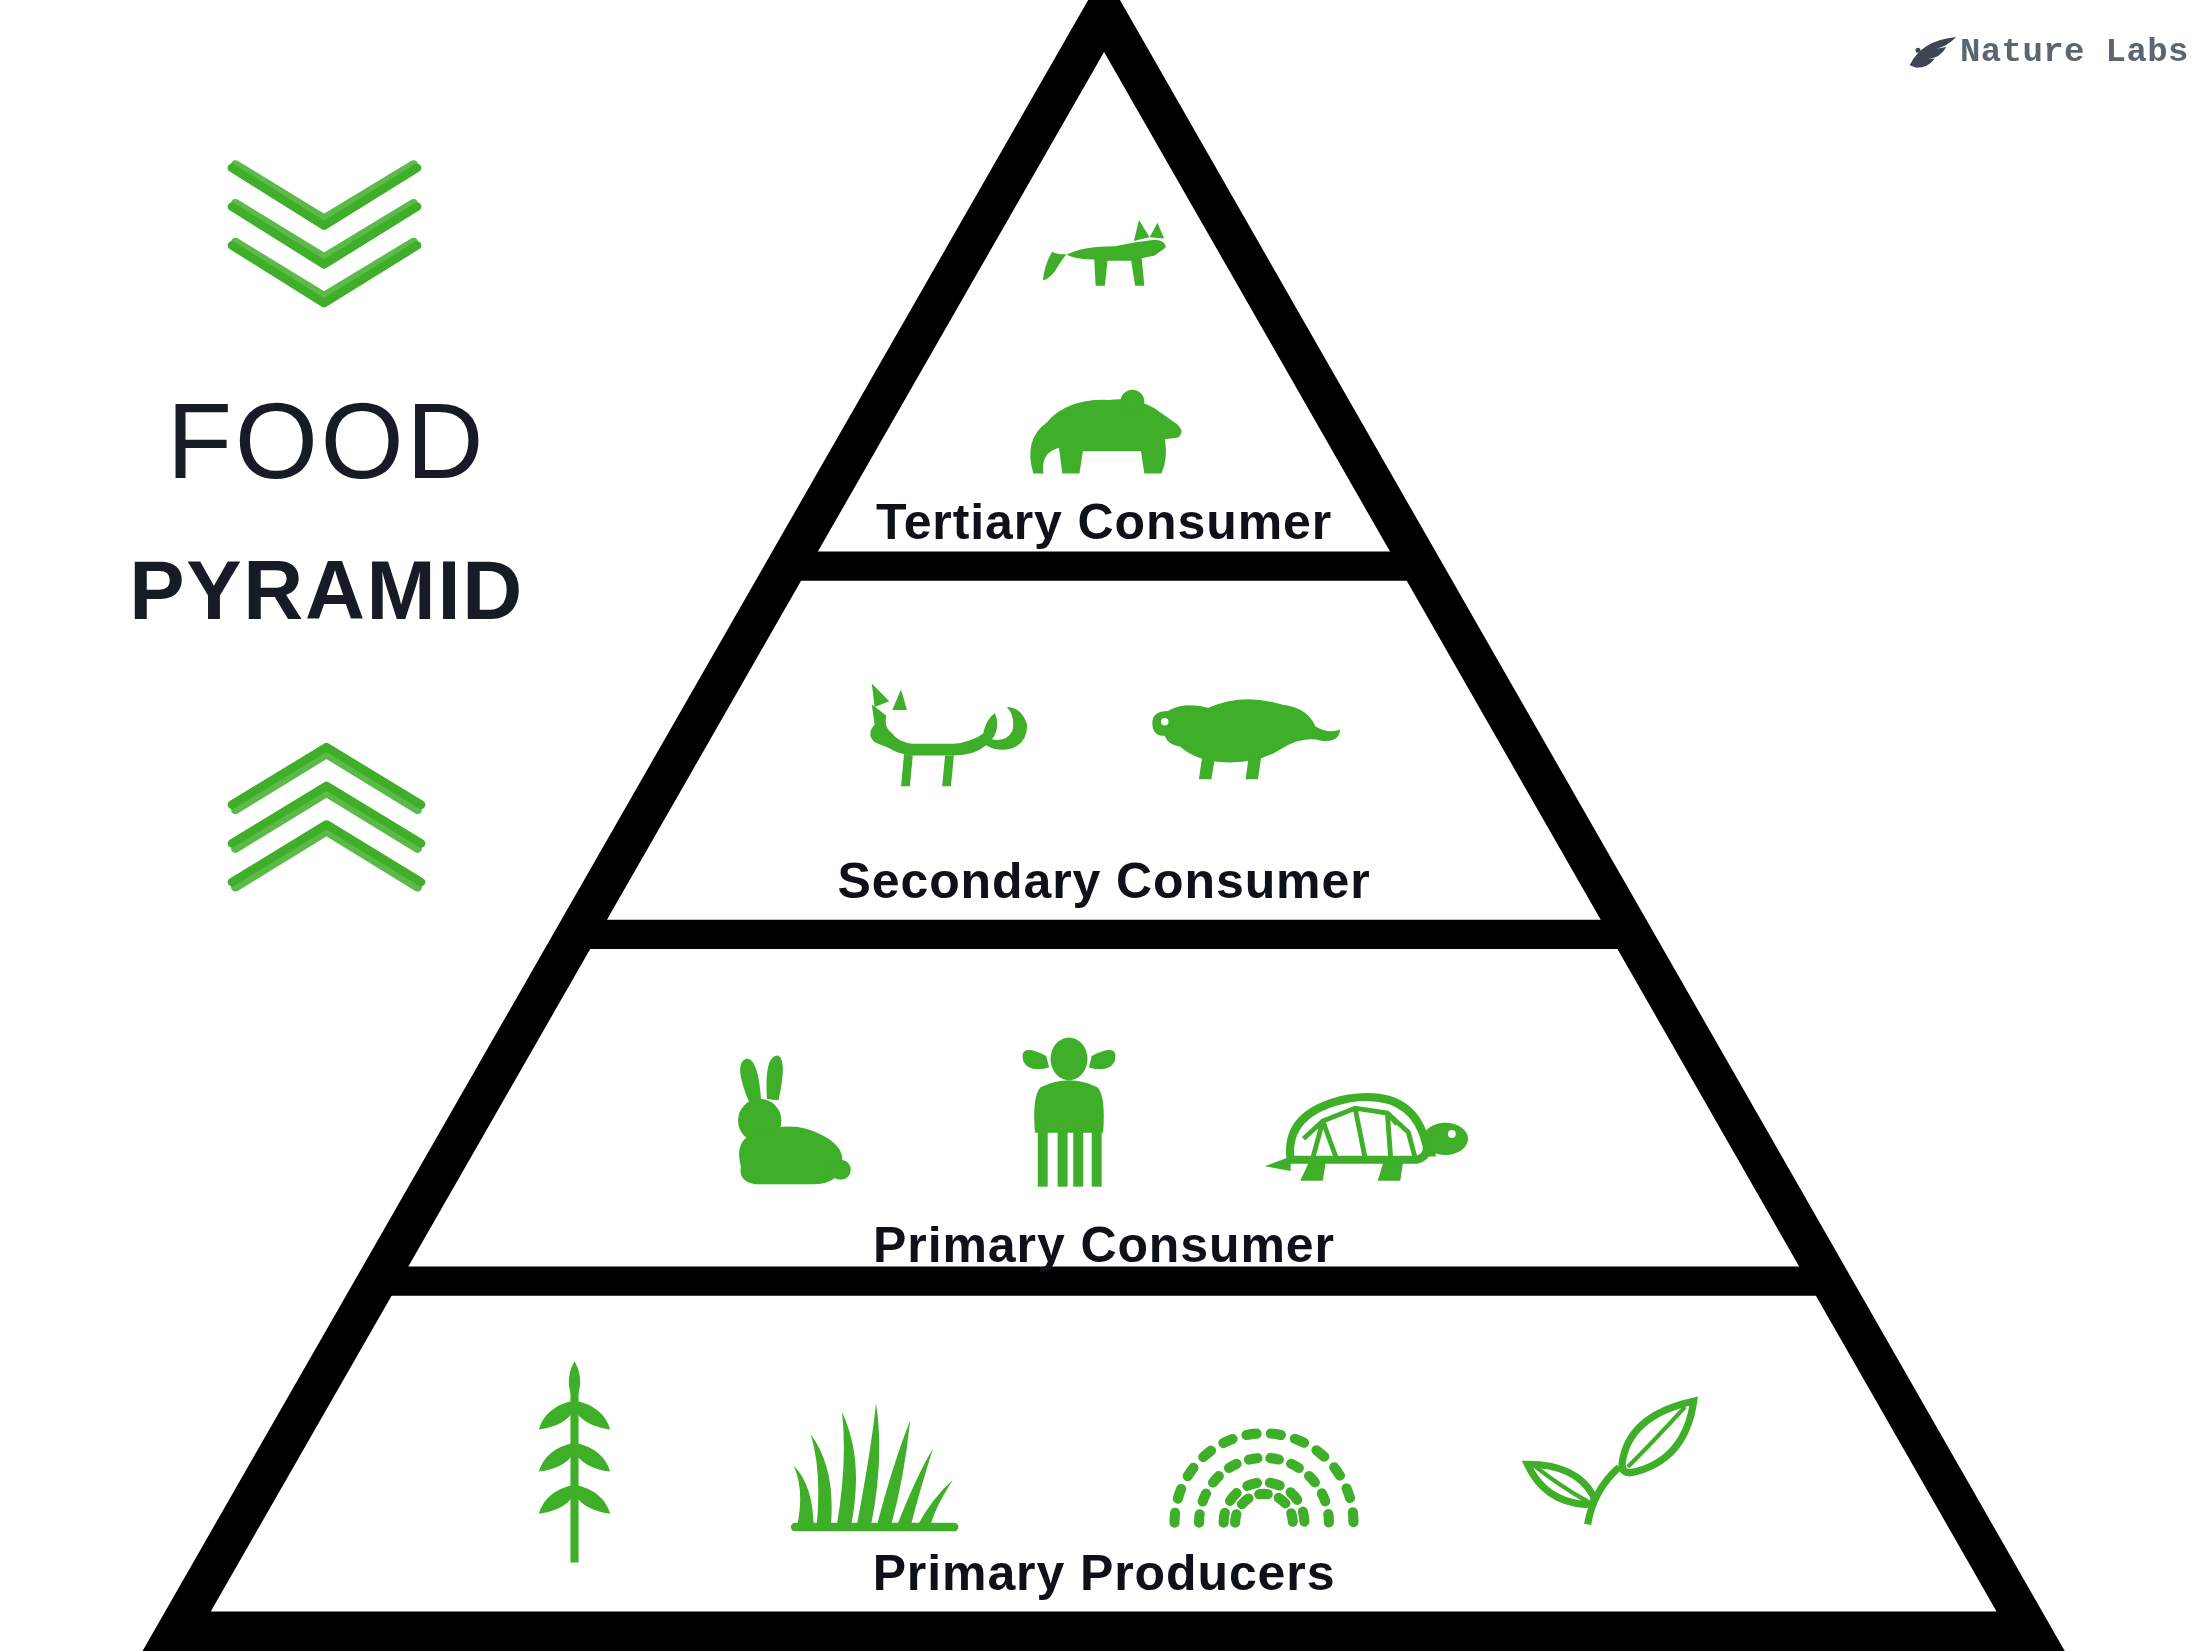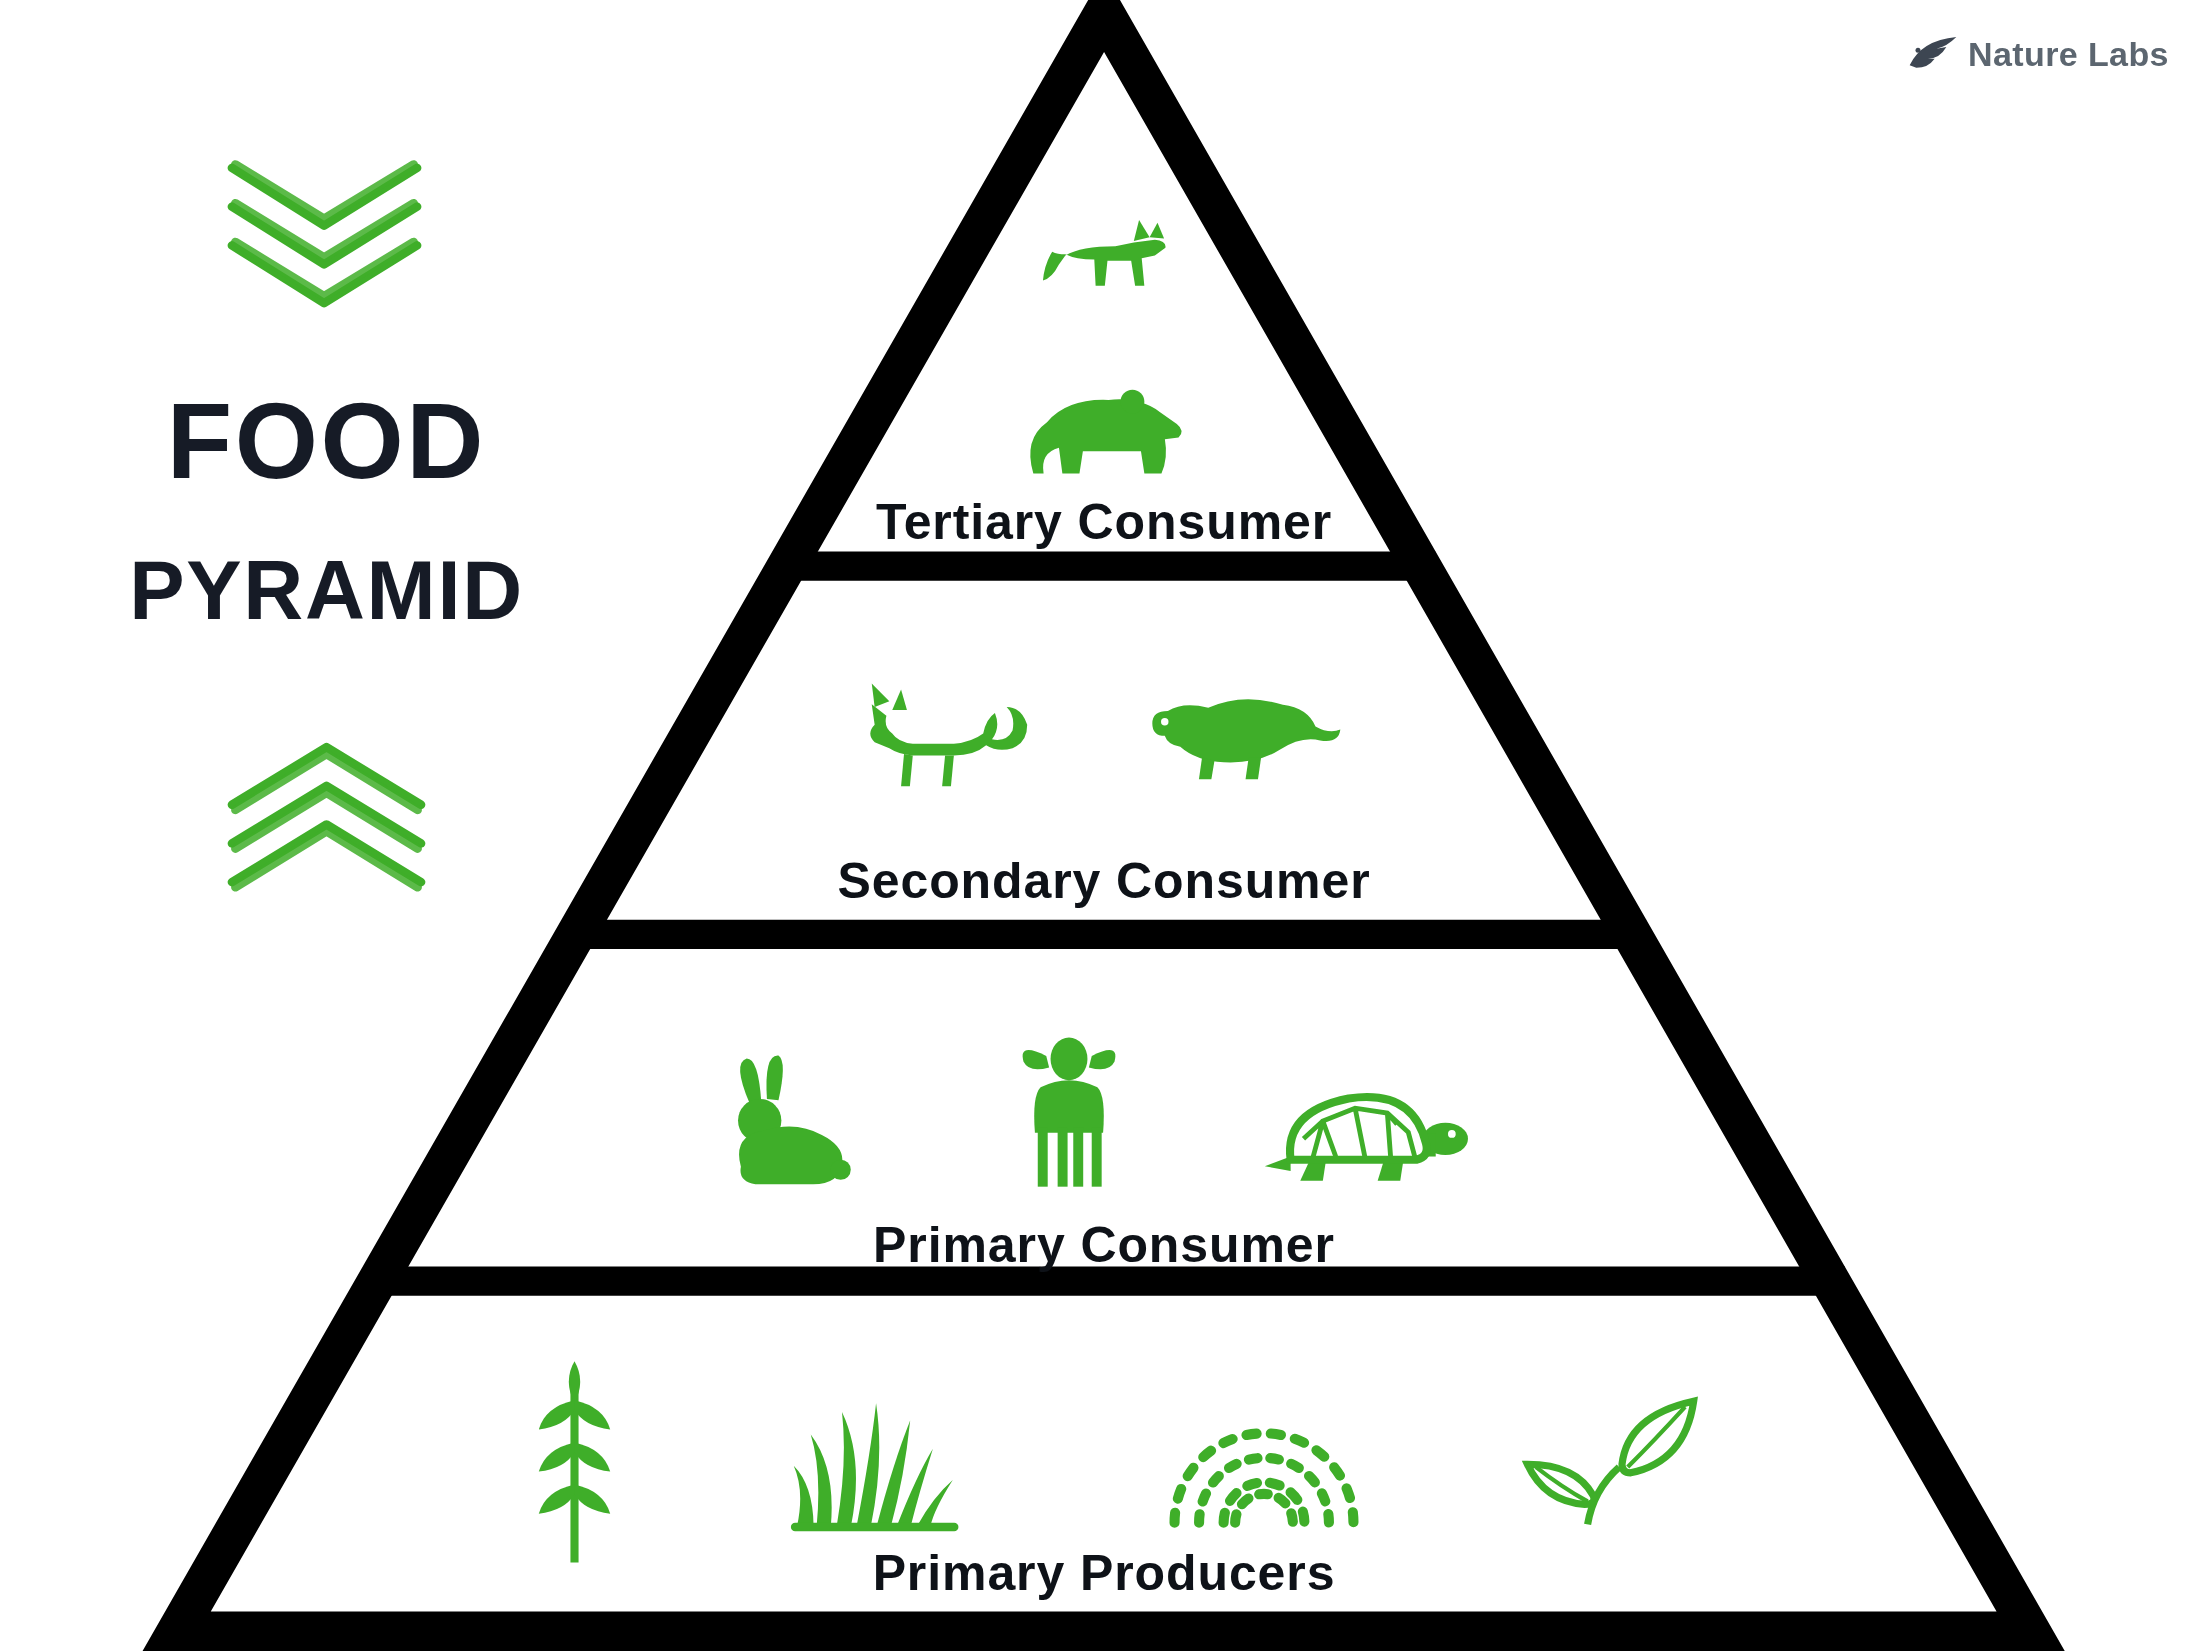--- a/index.html
+++ b/index.html
@@ -2,23 +2,23 @@
 <html style="font-size:13.8px"><head>
 <meta charset="utf-8">
 <style>
   html,body{margin:0;padding:0;background:#fff;}
   #canvas{position:relative;width:2203px;height:1652px;background:#ffffff;overflow:hidden;
           font-family:"Liberation Sans", sans-serif;}
   .abs{position:absolute;}
   .level-label{position:absolute;left:0;width:2208px;text-align:center;
                font-size:50px;font-weight:600;color:#0e1218;letter-spacing:0.9px;}
   .title-block{position:absolute;left:103px;width:447px;text-align:center;color:#161b26;}
-  #title-food{top:379px;font-size:107px;font-weight:700;letter-spacing:2.6px;}
+  #title-food{top:379px;font-size:107px;font-weight:400;letter-spacing:2.6px;}
   #title-pyramid{top:543px;font-size:83px;font-weight:800;letter-spacing:1.7px;}
-  .brand{position:absolute;left:1908px;top:33px;display:flex;align-items:center;gap:10px;}
+  .brand{position:absolute;left:1908px;top:33px;display:flex;align-items:flex-start;gap:2px;font-family:Liberation Mono, monospace;}
   .brand-name{font-size:34px;font-weight:700;color:#5c6670;letter-spacing:0.4px;}
   svg{display:block;}
   .g{fill:#3fae29;}
   .gs{stroke:#3fae29;fill:none;}
 </style>
 </head>
 <body>
 
 <div id="canvas">
 

